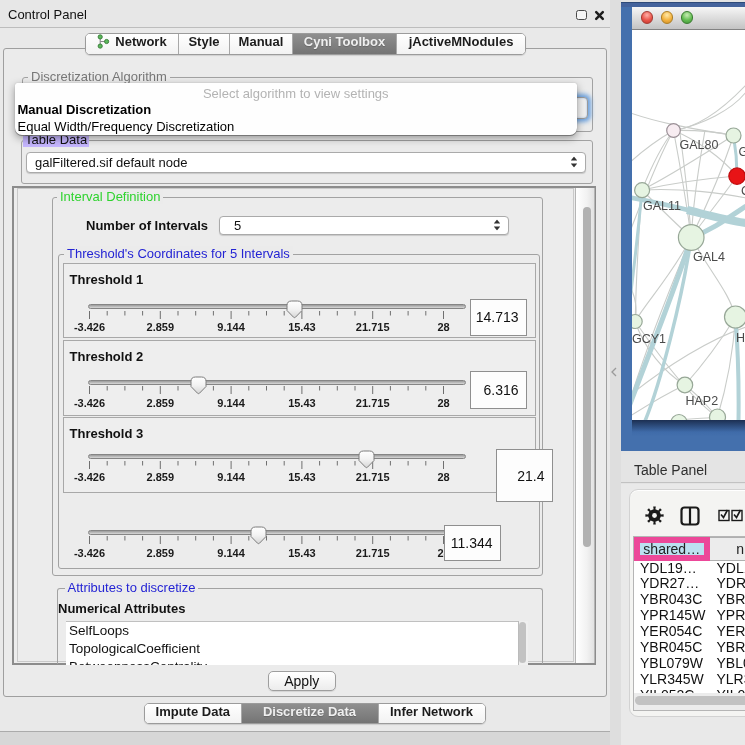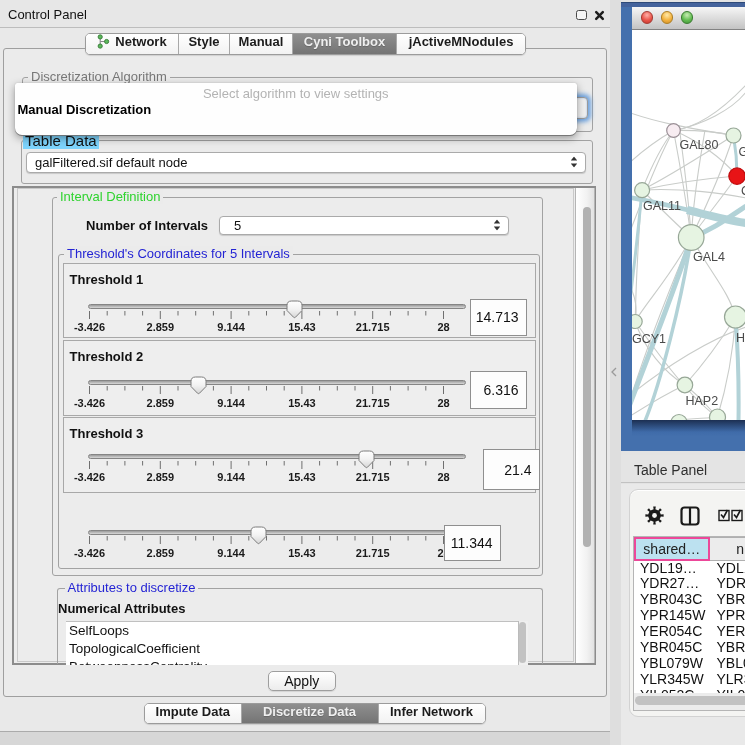--- a/index.html
+++ b/index.html
@@ -46,37 +46,37 @@
 .tl{position:absolute;top:9.5px;width:12.5px;height:12.5px;border-radius:50%}
 #netcanvas{position:absolute;left:10.5px;top:28.5px;right:0;height:390px;background:#fff;overflow:hidden}
 #netbottom{position:absolute;left:10.5px;top:418.5px;right:0;height:29.5px;background:linear-gradient(#1c2f52,#3f6ba9 40%,#4470ad 55%)}
 #tpbar{position:absolute;left:621px;top:454.5px;width:124px;height:28px;background:#e4e4e4;border-bottom:1px solid #c2c2c2}
 #tpbar .t{position:absolute;left:13px;top:7px;font-size:14px;color:#2f2f2f}
 #tparea{position:absolute;left:621px;top:483.5px;width:124px;height:261.5px;background:#e9e9e9}
 #tpanel{position:absolute;left:8px;top:5px;width:130px;height:228px;background:#f4f4f2;border:1px solid #d2d2d2;border-radius:9px;box-shadow:inset 0 1px 0 #fff}
 
 #tbl{position:absolute;left:3px;top:46px;width:140px;height:175px;background:#fff;border:1px solid #b5b5b5;font-size:14px;overflow:hidden}
 #tbl .hd{display:flex;height:24px}
-#tbl .h1{width:75.5px;background:#bce1f0;border:2px solid #ec4899;display:flex;align-items:center;justify-content:center;color:#222}
+#tbl .h1{width:75.5px;background:#bce1f0;border:6px solid #ec4899;display:flex;align-items:center;justify-content:center;color:#222}
 #tbl .h2{flex:1;background:#ececec;border:1px solid #b0b0b0;border-left:none;display:flex;align-items:center;justify-content:center;color:#222}
 #tbl .row{display:flex;height:15.9px;line-height:15.9px;color:#111}
 #tbl .c1{width:75.5px;padding-left:6px}
 #tbl .c2{flex:1;padding-left:7px;overflow:hidden}
 #hstrack{position:absolute;left:4px;top:203px;width:150px;height:17px;background:#ececec}
 #hscroll{position:absolute;left:5px;top:206px;width:150px;height:9.5px;border-radius:5px;background:#c2c2c2}
 </style></head><body>
 <div id="root">
 
 <div id="lwin">
 <div id="content"></div>
 <div class="abs" style="left:22px;top:49px;width:570.5px;height:55px;border:1px solid #a2a2a2;border-radius:3px"></div>
 <div class="abs" style="left:28px;top:41px;font-size:13px;color:#777;background:#ebebeb;padding:0 3px">Discretization Algorithm</div>
 <div class="abs" style="left:563px;top:68.5px;width:25px;height:22px;background:#f0f0f0;border:1px solid #9a9a9a;border-radius:4px;box-shadow:0 0 4px 2.5px rgba(90,150,220,.85),inset 0 0 2px rgba(90,150,220,.6)"></div>
 <div class="abs" style="left:20.5px;top:112px;width:572px;height:43.5px;border:1px solid #a2a2a2;border-radius:3px"></div>
-<div class="abs" style="left:23px;top:104px;font-size:15px;color:#111;background:#7dd3fc;padding:0 2px">Table Data</div>
+<div class="abs" style="left:23px;top:104px;font-size:13px;color:#111;background:#c4b5fd;padding:0 2px">Table Data</div>
 <div class="combo" style="left:26px;top:123.5px;width:560px;height:21px;padding-left:8px">galFiltered.sif default node<svg class="carr" width="8" height="11" viewBox="0 0 8 11">
           <path d="M4 0 L7.2 3.9 L0.8 3.9 Z" fill="#333"></path>
           <path d="M4 11 L7.2 7.1 L0.8 7.1 Z" fill="#333"></path>
         </svg></div>
 <div class="abs" style="left:12px;top:157.5px;width:584px;height:479px;border:2px solid #8c8c8c;background:#ececec"></div>
 <div class="abs" style="left:17px;top:160px;width:557px;height:474px;border:1px solid #c9c9c9"></div>
 <div class="abs" style="left:575px;top:159.5px;width:20px;height:475px;background:linear-gradient(90deg,#ffffff,#f2f2f2 60%,#e2e2e2);border-left:1px solid #b5b5b5;border-right:1px solid #b5b5b5"></div>
 <div class="abs" style="left:582.5px;top:179px;width:8px;height:340px;background:#b1b1b1;border-radius:4px"></div>
 <div class="abs" style="left:52px;top:168.5px;width:490.5px;height:379px;border:1px solid #a2a2a2;border-radius:3px"></div>
 <div class="abs" style="left:57px;top:160.5px;font-size:13px;color:#2ed32e;background:#ebebeb;padding:0 3px">Interval Definition</div>
@@ -190,21 +190,21 @@
       </svg>
 <div class="slab" style="left:89.5px;top:443px">-3.426</div>
 <div class="slab" style="left:160.3px;top:443px">2.859</div>
 <div class="slab" style="left:231.1px;top:443px">9.144</div>
 <div class="slab" style="left:301.9px;top:443px">15.43</div>
 <div class="slab" style="left:372.7px;top:443px">21.715</div>
 <div class="slab" style="left:443.5px;top:443px">28</div>
 <svg class="thumb" style="left:358.0px;top:422.0px" width="17" height="19" viewBox="0 0 17 19">
 <path d="M 1 5.5 Q 1 1 5.5 1 L 11.5 1 Q 16 1 16 5.5 L 16 10.5 L 9.5 17.2 Q 8.5 18.1 7.5 17.2 L 1 10.5 Z" fill="url(#thg)" stroke="#7d7d7d" stroke-width="1"></path>
       </svg>
-<div class="vbox" style="left:483px;top:421px;height:41px">21.4</div>
+<div class="vbox" style="left:496px;top:421px;height:53px">21.4</div>
 <div class="track" style="left:88px;top:501.5px;width:378px"></div>
 <svg class="ticks" style="left:0;top:508.0px" width="470" height="9" viewBox="0 0 470 9">
         <line x1="89.5" y1="0" x2="89.5" y2="8"></line>
         <line x1="107.2" y1="0" x2="107.2" y2="4.5"></line>
         <line x1="124.9" y1="0" x2="124.9" y2="4.5"></line>
         <line x1="142.6" y1="0" x2="142.6" y2="4.5"></line>
         <line x1="160.3" y1="0" x2="160.3" y2="8"></line>
         <line x1="178.0" y1="0" x2="178.0" y2="4.5"></line>
         <line x1="195.7" y1="0" x2="195.7" y2="4.5"></line>
         <line x1="213.4" y1="0" x2="213.4" y2="4.5"></line>
@@ -266,20 +266,21 @@
 <div id="titlebar">
       <div class="t">Control Panel</div>
     </div>
 <div id="winsq"></div>
     <svg class="abs" style="left:593.5px;top:10px" width="11" height="11" viewBox="0 0 11 11">
       <path d="M2.2 2.2 L8.8 8.8 M8.8 2.2 L2.2 8.8" stroke="#1f1f1f" stroke-width="2.5" stroke-linecap="round"></path>
     </svg>
 <div id="popup">
 <div class="r1">Select algorithm to view settings</div>
 <div class="r2">Manual Discretization</div>
+<div class="r3">Equal Width/Frequency Discretization</div>
 </div>
 <div id="gap"></div>
 <svg class="abs" style="left:610px;top:367px" width="8" height="10" viewBox="0 0 8 10">
       <path d="M6 1 L2 5 L6 9" stroke="#9a9a9a" stroke-width="1.3" fill="none"></path>
     </svg>
 <div id="netwin">
       <div class="frame-top"></div>
 <div id="nettitle"></div>
 <div class="tl" style="left:19.8px;background:radial-gradient(circle at 50% 28%, #ffb0a8, #e9554a 55%, #c2342c);border:1px solid #a33c34"></div>
 <div class="tl" style="left:39.8px;background:radial-gradient(circle at 50% 28%, #ffe9a8, #f3b23e 55%, #cd8c28);border:1px solid #ad7f24"></div>

